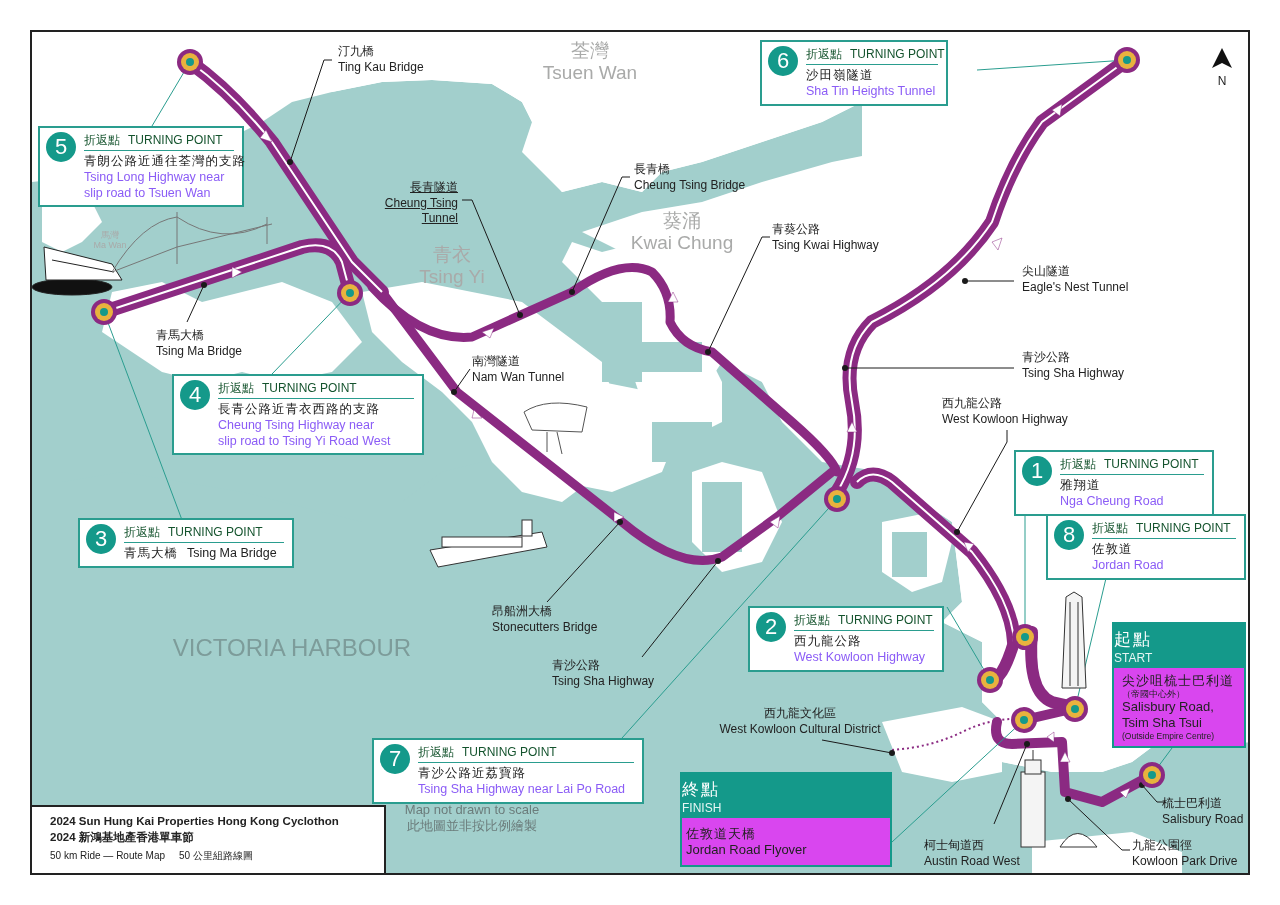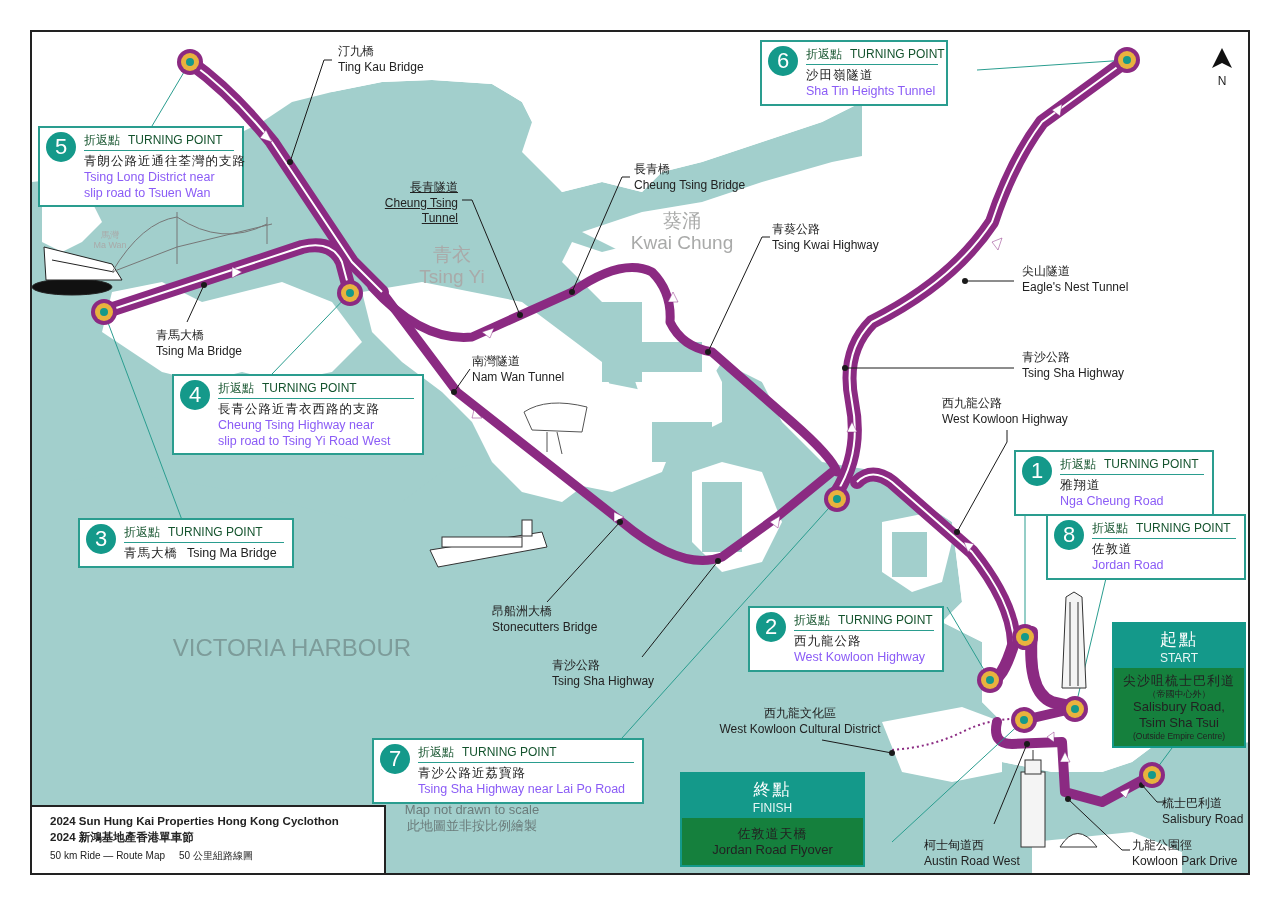--- a/index.html
+++ b/index.html
@@ -19,21 +19,21 @@
   .road-label.right { text-align: right; }
   .road-label.center { text-align: center; }
 
   .tp-box { position: absolute; background: #fff; border: 2px solid #2a9d8f; padding: 4px 8px 4px 44px; }
   .tp-box .num { position: absolute; left: 6px; top: 4px; width: 30px; height: 30px; border-radius: 50%; background: #14998a; color: #fff; font-size: 22px; line-height: 30px; text-align: center; }
   .tp-box .head { font-size: 12px; color: #14532d; border-bottom: 1.5px solid #2a9d8f; padding-bottom: 1px; margin-bottom: 2px; white-space: nowrap; }
   .tp-box .head .zh { margin-right: 8px; }
   .tp-box .zh-name { font-size: 12.5px; color: #222; letter-spacing: 1px; white-space: nowrap; }
   .tp-box .en-name { font-size: 12.5px; color: #8b5cf6; line-height: 1.25; white-space: nowrap; }
 
-  .se-box { position: absolute; border: 2px solid #14998a; background: #15803d; text-align: center; }
+  .se-box { position: absolute; border: 2px solid #14998a; background: #d946ef; }
   .se-box .se-head { background: #14998a; color: #fff; padding: 4px 0 3px; }
   .se-box .se-head .zh { font-size: 17px; display: block; letter-spacing: 2px; }
   .se-box .se-head .en { font-size: 12px; display: block; color: #e6f6f4; }
   .se-box .se-body { padding: 5px 8px; color: #222; line-height: 1.2; }
 
   .legend-box { position: absolute; left: 0; bottom: 0; width: 354px; height: 68px; background: #fff; border-top: 2px solid #222; border-right: 2px solid #222; padding: 8px 18px; }
   .legend-box .l1 { font-size: 11.5px; font-weight: bold; }
   .legend-box .l2 { font-size: 11.5px; font-weight: bold; margin-top: 3px; }
   .legend-box .l3 { font-size: 10px; margin-top: 4px; }
   .legend-box .l3 span + span { margin-left: 14px; }
@@ -256,20 +256,24 @@
     <g stroke="#333" stroke-width="1" fill="#f4f4f4">
       <rect x="1019" y="770" width="24" height="75"></rect>
       <rect x="1023" y="758" width="16" height="14"></rect>
       <line x1="1031" y1="748" x2="1031" y2="758"></line>
     </g>
     <g stroke="#333" stroke-width="1" fill="#fff">
       <path d="M1058 845 Q1075 818 1095 845 Z"></path>
     </g>
   </svg>
 
+  <div class="area-label" style="left:498px;top:8px;width:120px;">
+    <div class="zh">荃灣</div>
+    <div class="en">Tsuen Wan</div>
+  </div>
   <div class="area-label" style="left:370px;top:212px;width:100px;">
     <div class="zh">青衣</div>
     <div class="en">Tsing Yi</div>
   </div>
   <div class="area-label" style="left:590px;top:178px;width:120px;">
     <div class="zh">葵涌</div>
     <div class="en">Kwai  Chung</div>
   </div>
   <div class="area-label" style="left:48px;top:198px;width:60px;">
     <div style="font-size:9px;">馬灣</div>
@@ -337,21 +341,21 @@
   </div>
   <div class="road-label" style="left:1100px;top:806px;">
     <div>九龍公園徑</div>
       <div>Kowloon Park Drive</div>
   </div>
 
   <div class="tp-box" style="left:6px;top:94px;width:206px;">
     <div class="num">5</div>
     <div class="head"><span class="zh">折返點</span><span>TURNING POINT</span></div>
     <div class="zh-name">青朗公路近通往荃灣的支路</div>
-    <div class="en-name">Tsing Long District near</div>
+    <div class="en-name">Tsing Long Highway near</div>
     <div class="en-name">slip road to Tsuen Wan</div>
   </div>
   <div class="tp-box" style="left:728px;top:8px;width:188px;">
     <div class="num">6</div>
     <div class="head"><span class="zh">折返點</span><span>TURNING POINT</span></div>
     <div class="zh-name">沙田嶺隧道</div>
     <div class="en-name">Sha Tin Heights Tunnel</div>
   </div>
   <div class="tp-box" style="left:140px;top:342px;width:252px;">
     <div class="num">4</div>
@@ -397,21 +401,21 @@
     </div>
     <div class="se-body">
       <div style="font-size:13px;letter-spacing:1px;">尖沙咀梳士巴利道</div>
       <div style="font-size:9px;">（帝國中心外）</div>
       <div style="font-size:13px;">Salisbury Road,</div>
       <div style="font-size:13px;">Tsim Sha Tsui</div>
       <div style="font-size:8.5px;">(Outside Empire Centre)</div>
     </div>
   </div>
 
-  <div class="se-box" style="left:648px;top:740px;width:185px;">
+  <div class="se-box" style="left:648px;top:740px;width:212px;">
     <div class="se-head">
       <span class="zh">終點</span>
       <span class="en">FINISH</span>
     </div>
     <div class="se-body" style="padding:8px 4px;">
       <div style="font-size:13px;letter-spacing:1px;">佐敦道天橋</div>
       <div style="font-size:13px;">Jordan Road Flyover</div>
     </div>
   </div>
 

